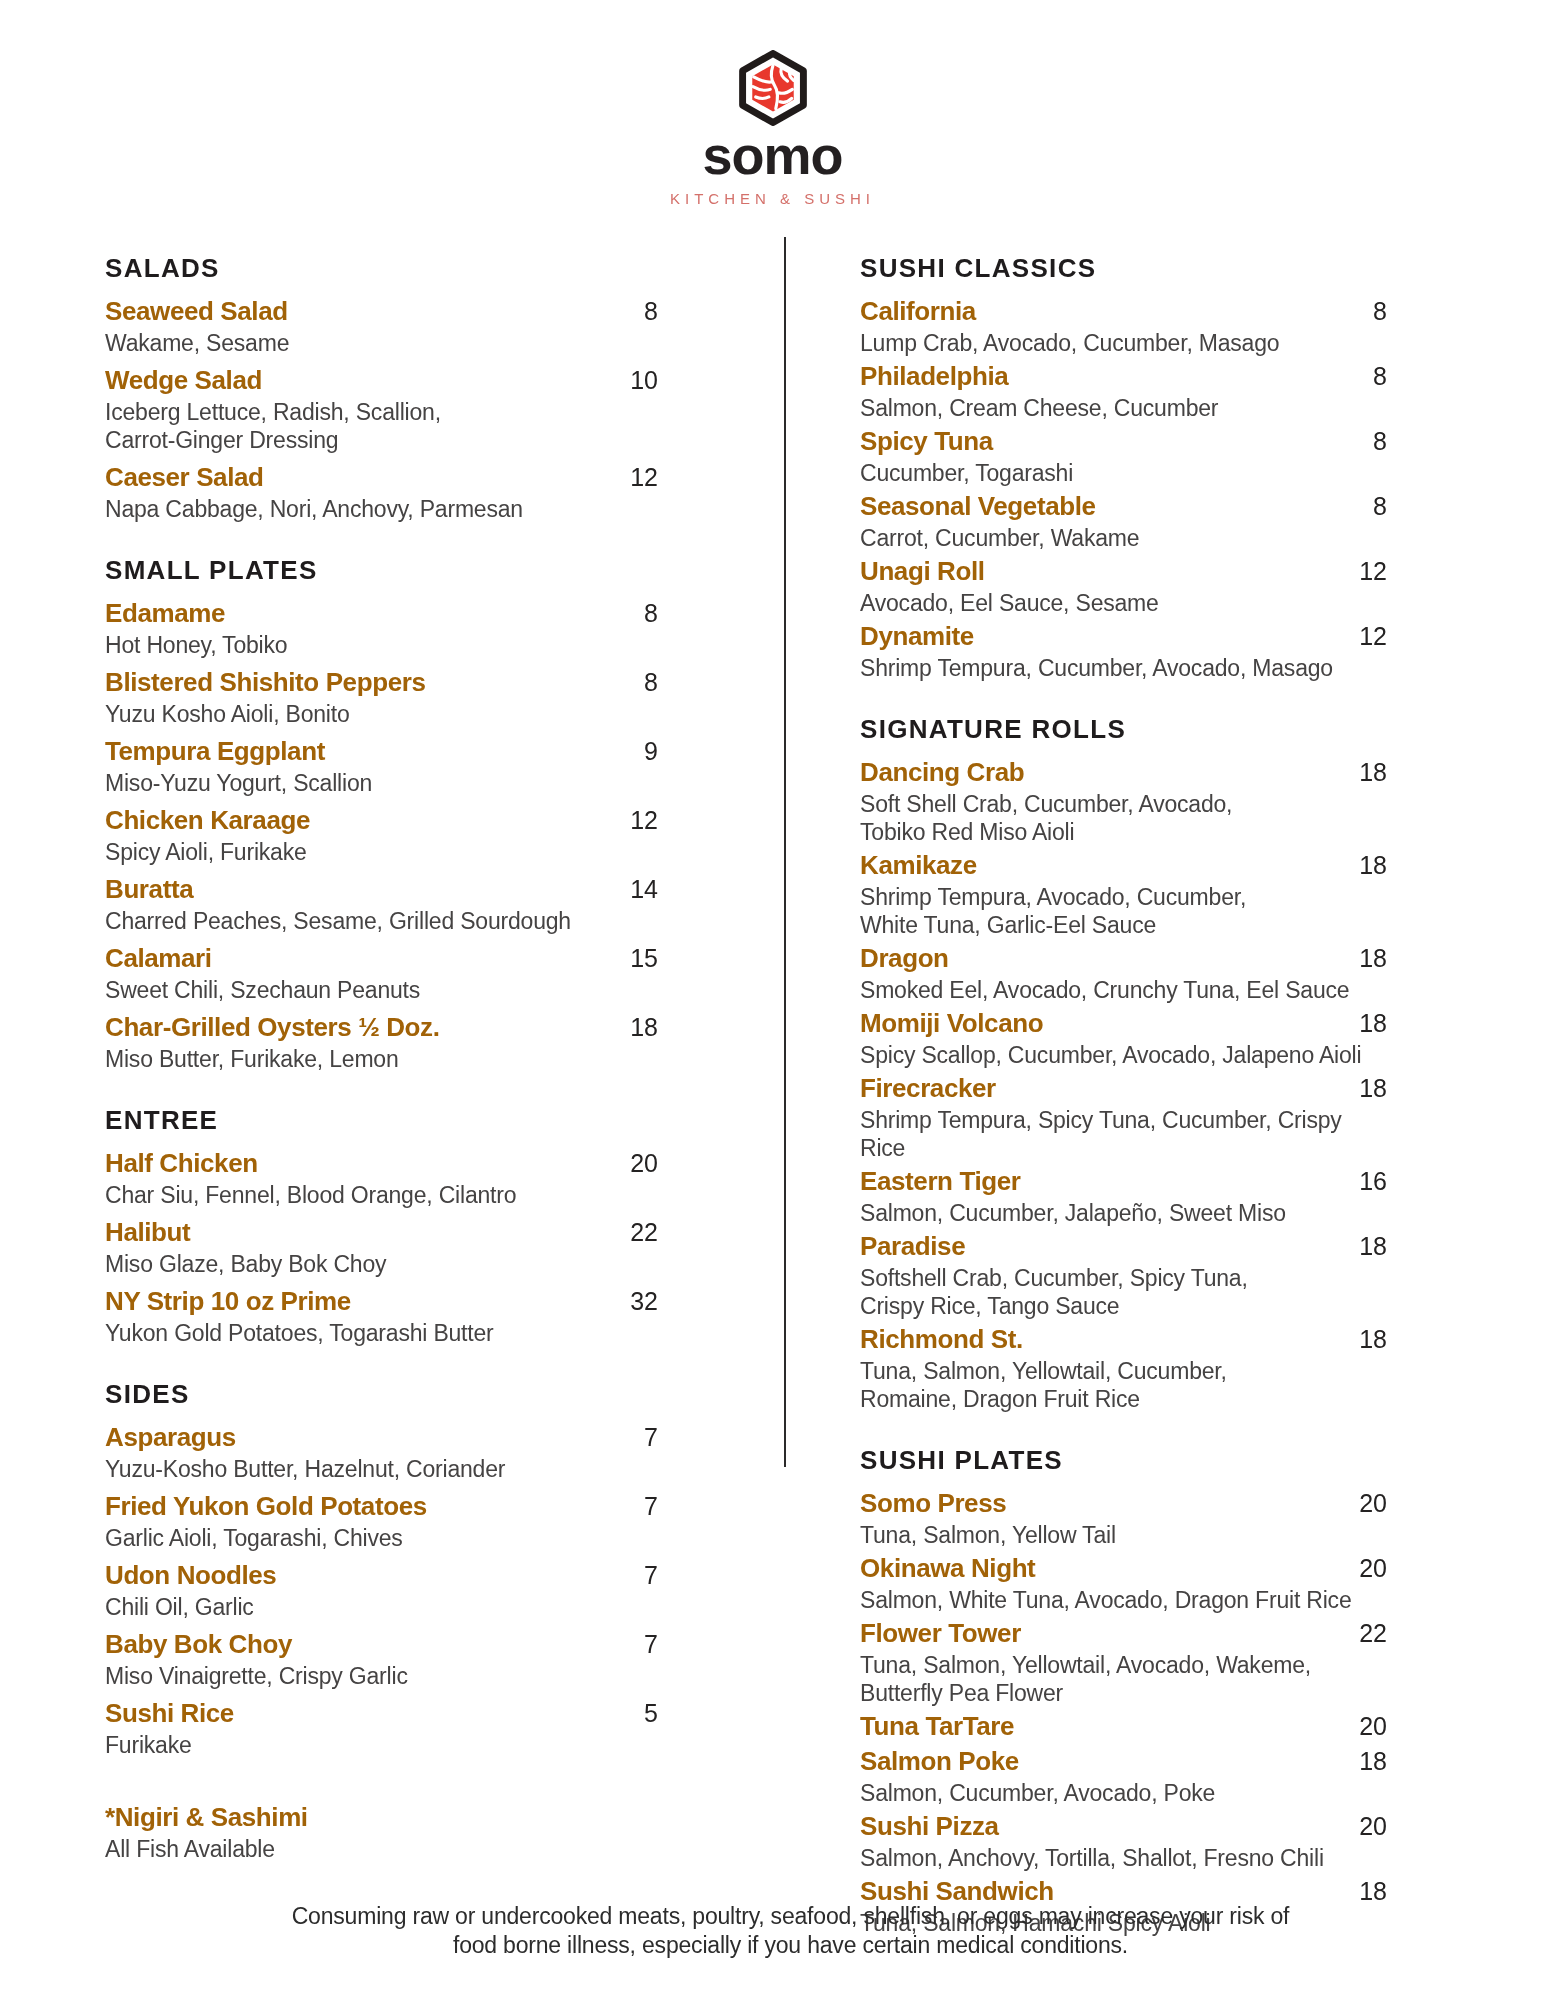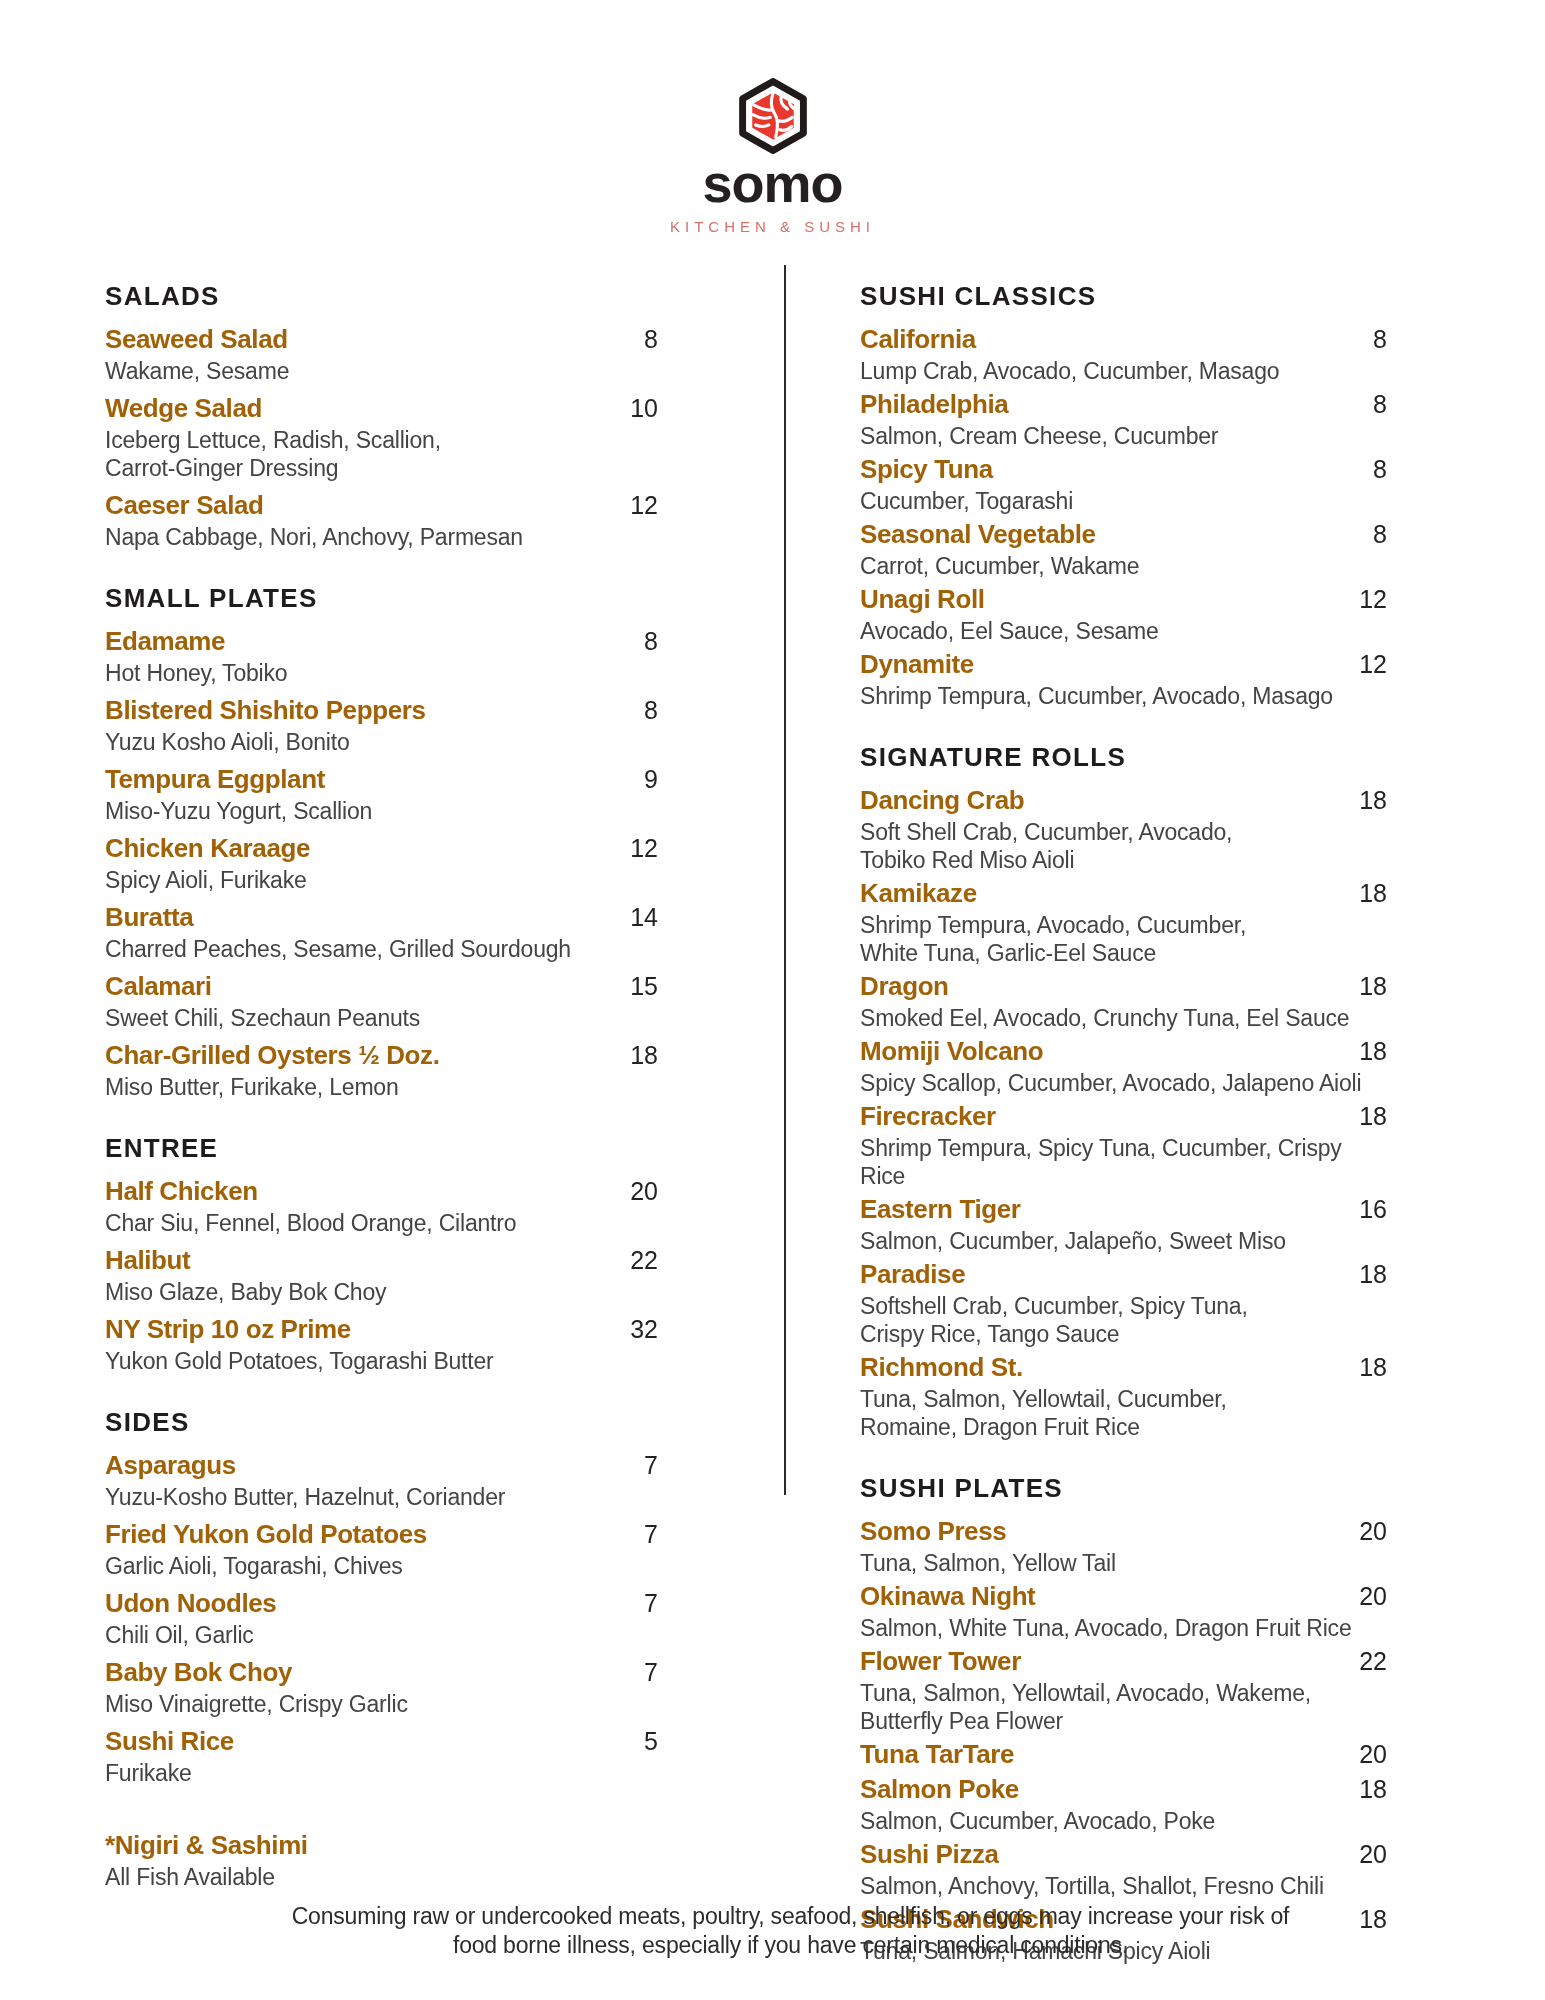--- a/index.html
+++ b/index.html
@@ -3,21 +3,21 @@
 <meta charset="utf-8">
 <style>
   html,body{margin:0;padding:0;background:#ffffff;}
   body{
     width:1545px;height:2000px;position:relative;
     font-family:"Liberation Sans",sans-serif;color:#1d1b1c;
   }
   .page{position:relative;width:1545px;height:2000px;overflow:hidden;background:#fff;}
 
   
-  .brand{padding-top:78px;text-align:center;}
+  .brand{padding-top:50px;text-align:center;}
   .brand-logo{display:block;margin:0 auto;}
   .wordmark{
     font-size:54px;font-weight:700;letter-spacing:-1px;color:#242021;
     line-height:1.0;margin-top:2px;
   }
   .tagline{
     font-size:15px;font-weight:400;letter-spacing:5px;color:#d4706a;
     margin-top:8px;text-transform:uppercase;
   }
 

